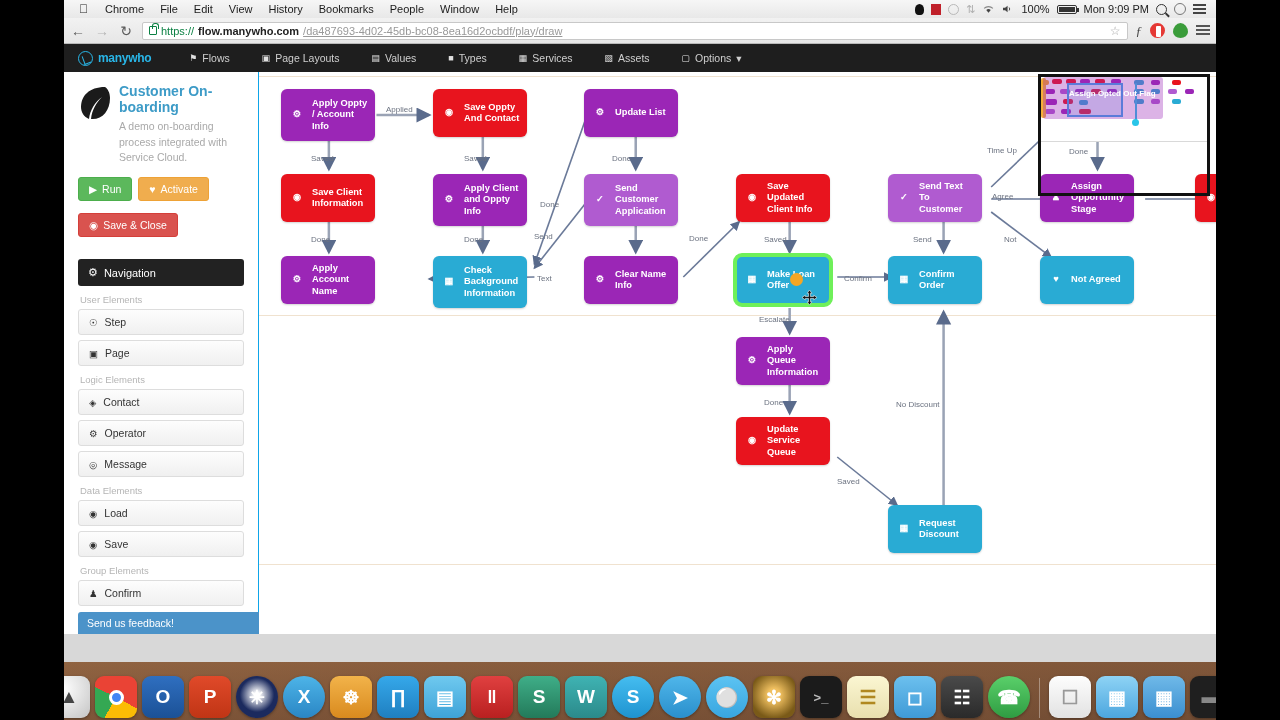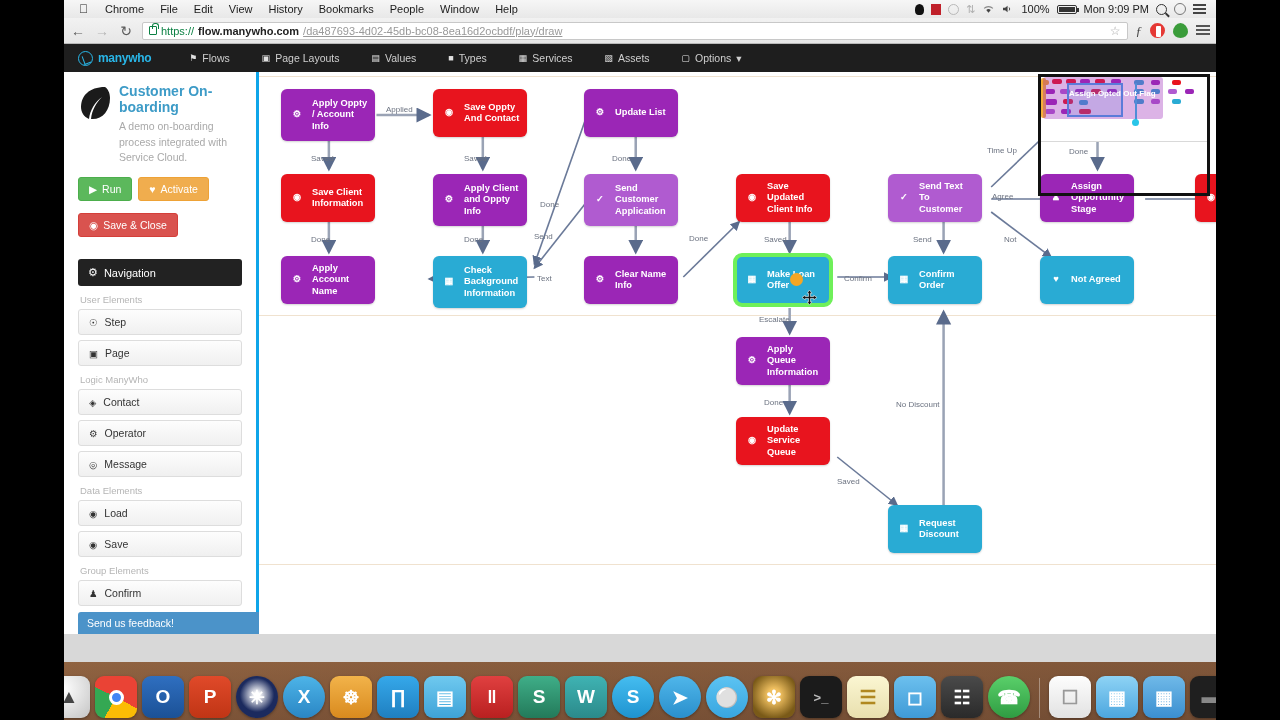--- a/index.html
+++ b/index.html
@@ -82,21 +82,21 @@
   .app { position:relative; height:590px; background:#fff; }
   .appnav { height:28px; background:#1e1e1e; display:flex; align-items:center; padding:0 14px; gap:0; }
   .brand { display:flex; align-items:center; gap:5px; margin-right:22px; }
   .brand .bmark { width:15px;height:15px;border-radius:50%;border:1.6px solid #29b6e8; position:relative;}
   .brand .bmark:after{content:"";position:absolute;left:4px;top:3px;width:6px;height:8px;border-left:1.6px solid #29b6e8;border-bottom:1.6px solid #29b6e8;transform:rotate(-20deg);}
   .brand .btxt { color:#29b6e8; font-size:12px; font-weight:bold; letter-spacing:-.3px;}
   .navlink { color:#cfcfcf; font-size:10.5px; padding:0 16px; display:flex; align-items:center; gap:5px; white-space:nowrap;}
   .navlink .ni { font-size:9px; color:#e0e0e0; }
 
   .appbody { position:relative; height:562px; background:#fff; display:flex; }
-  .sidebar { width:195px; background:#fff; border-right:3px solid #0ea5e9; padding:12px 14px 0 14px; position:relative;}
+  .sidebar { width:195px; background:#fff; border-right:1px solid #0ea5e9; padding:12px 14px 0 14px; position:relative;}
   .flowhead { display:flex; gap:9px; }
   .leaf { width:32px;height:38px; flex:0 0 32px; position:relative; }
   .leaf svg { width:32px; height:38px; }
   .flowtitle { color:#3d9bc7; font-size:14px; font-weight:bold; line-height:1.12; }
   .flowdesc { color:#a9a9a9; font-size:10.5px; line-height:1.45; margin-top:4px; }
   .btnrow { margin-top:12px; display:flex; gap:6px; flex-wrap:wrap; }
   .btn { font-size:10.5px; color:#fff; padding:5px 10px; border-radius:3px; display:inline-flex;
      align-items:center; gap:5px; white-space:nowrap; }
   .btn-run { background:#5cb85c; border:1px solid #4cae4c; }
   .btn-act { background:#f0ad4e; border:1px solid #eea236; }
@@ -291,21 +291,21 @@
           <div class="grp">User Elements</div>
           <div class="elem">
               <span class="ei">☉</span>
               <span>Step</span>
             </div>
           <div class="elem">
               <span class="ei">▣</span>
               <span>Page</span>
             </div>
 
-          <div class="grp">Logic ManyWho</div>
+          <div class="grp">Logic Elements</div>
           <div class="elem">
               <span class="ei">◈</span>
               <span>Contact</span>
             </div>
           <div class="elem">
               <span class="ei">⚙</span>
               <span>Operator</span>
             </div>
           <div class="elem">
               <span class="ei">◎</span>

